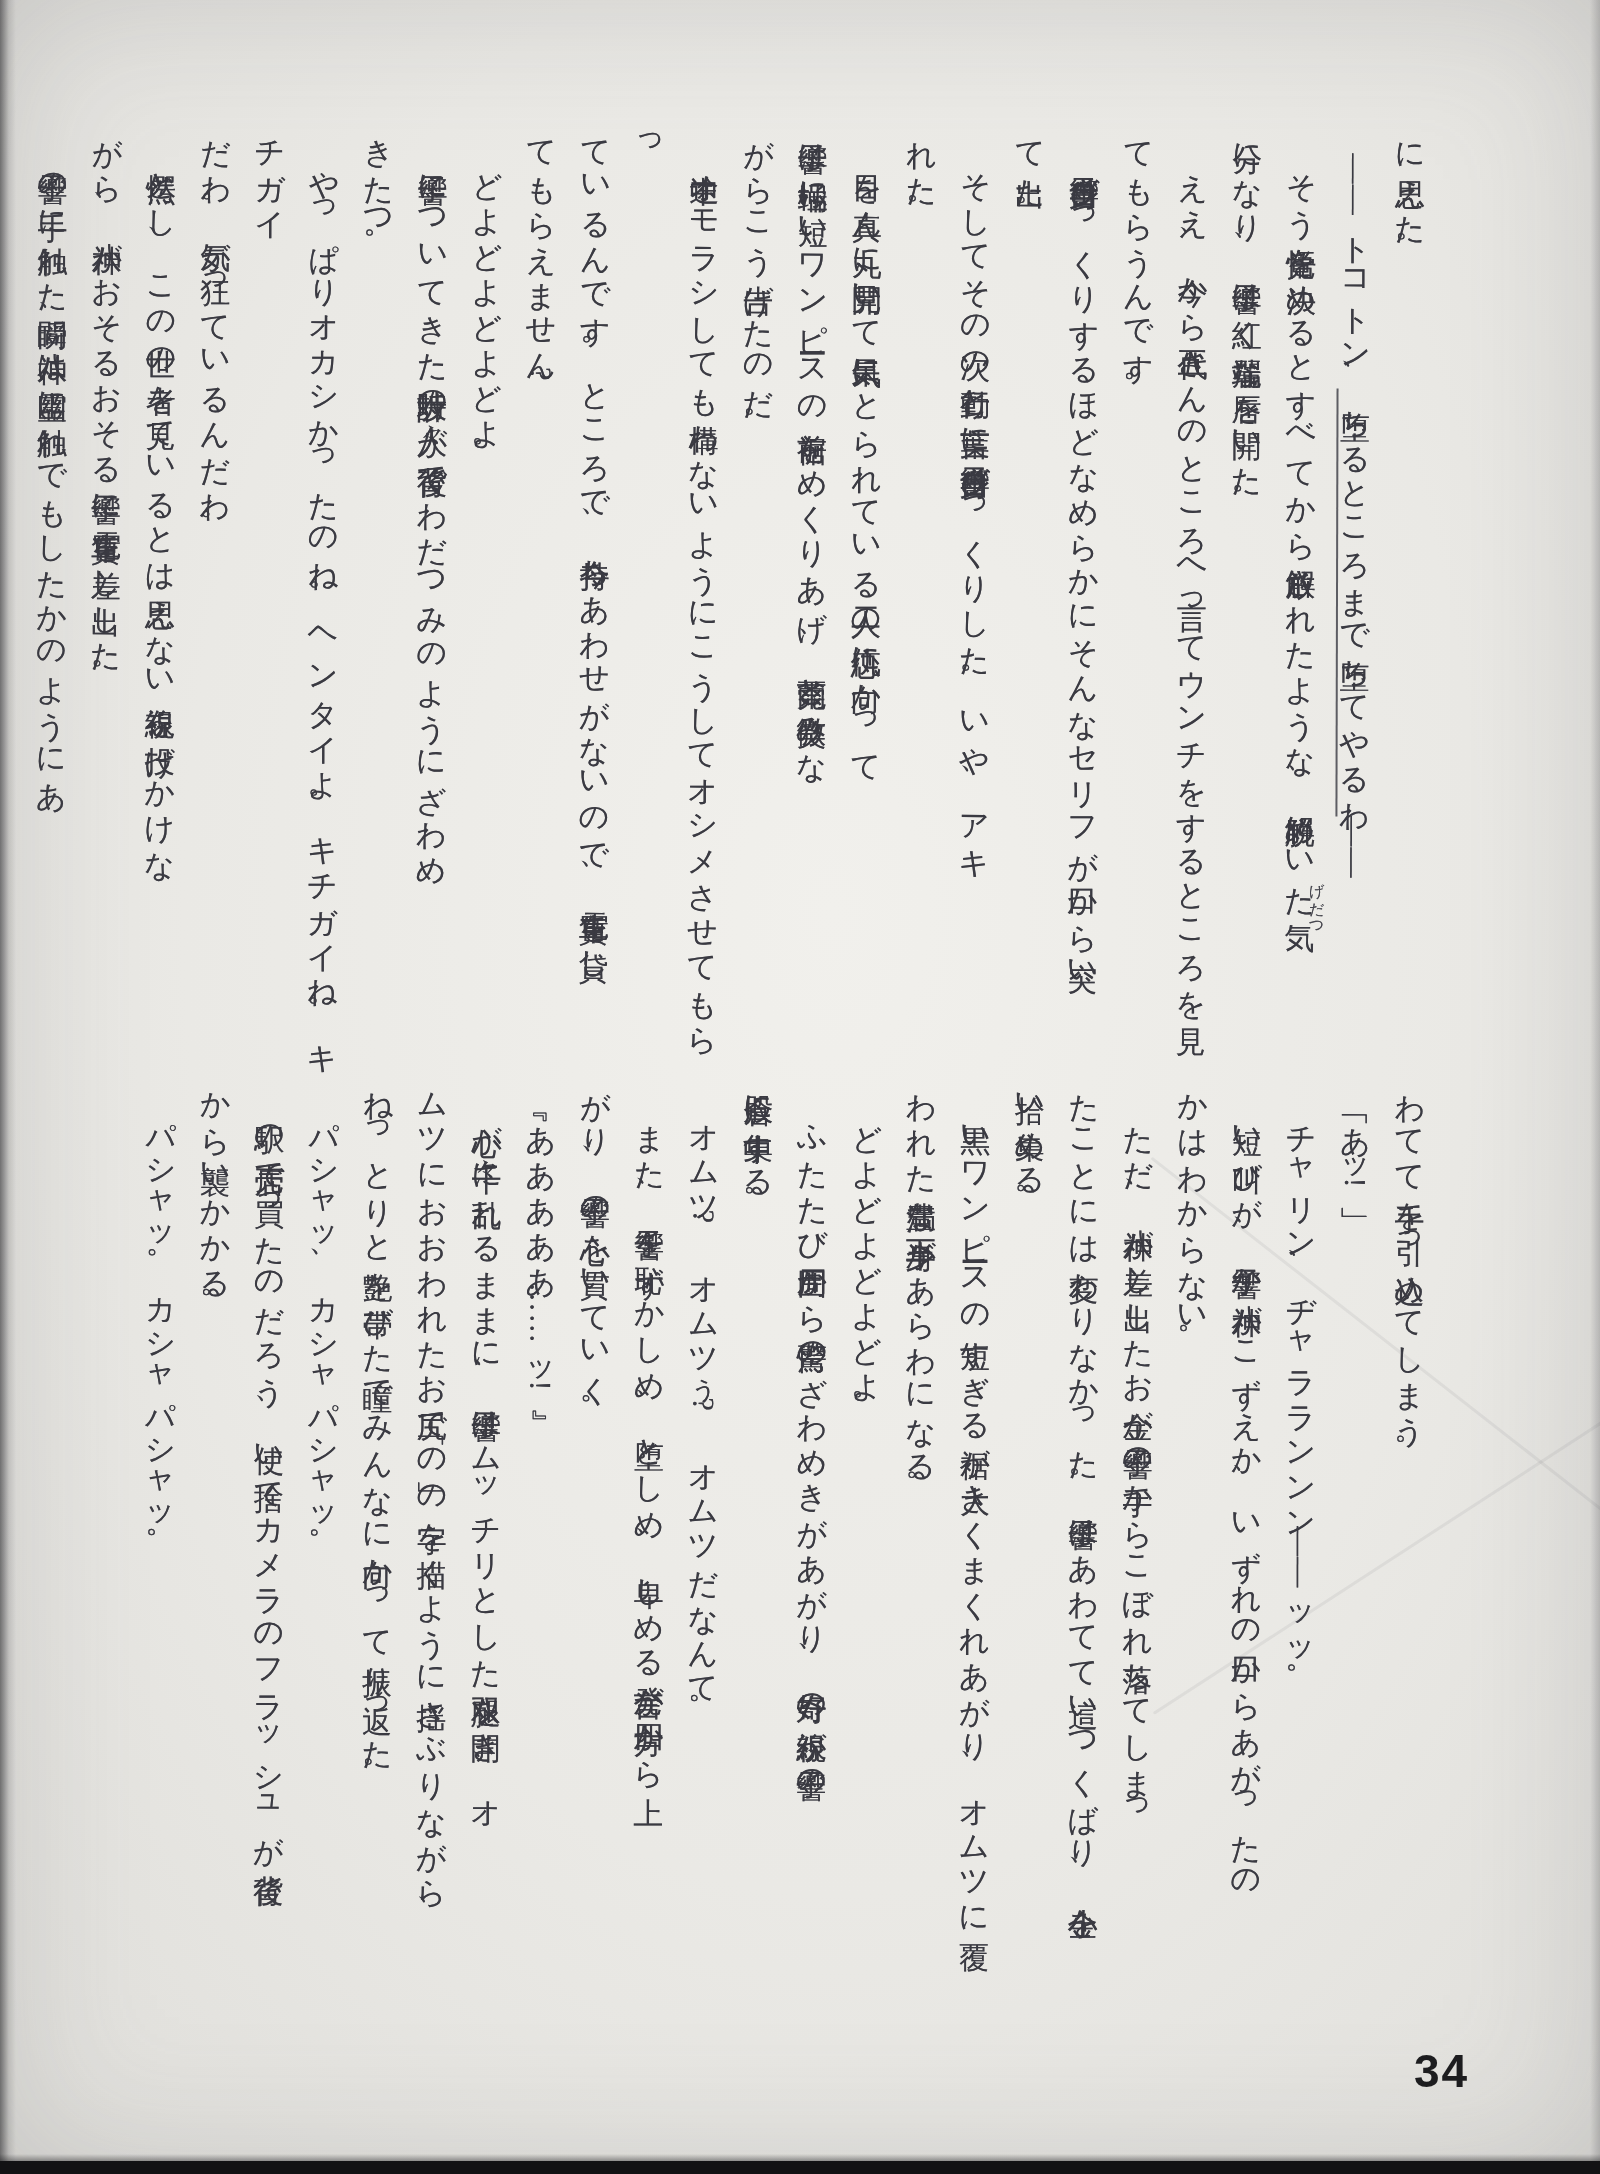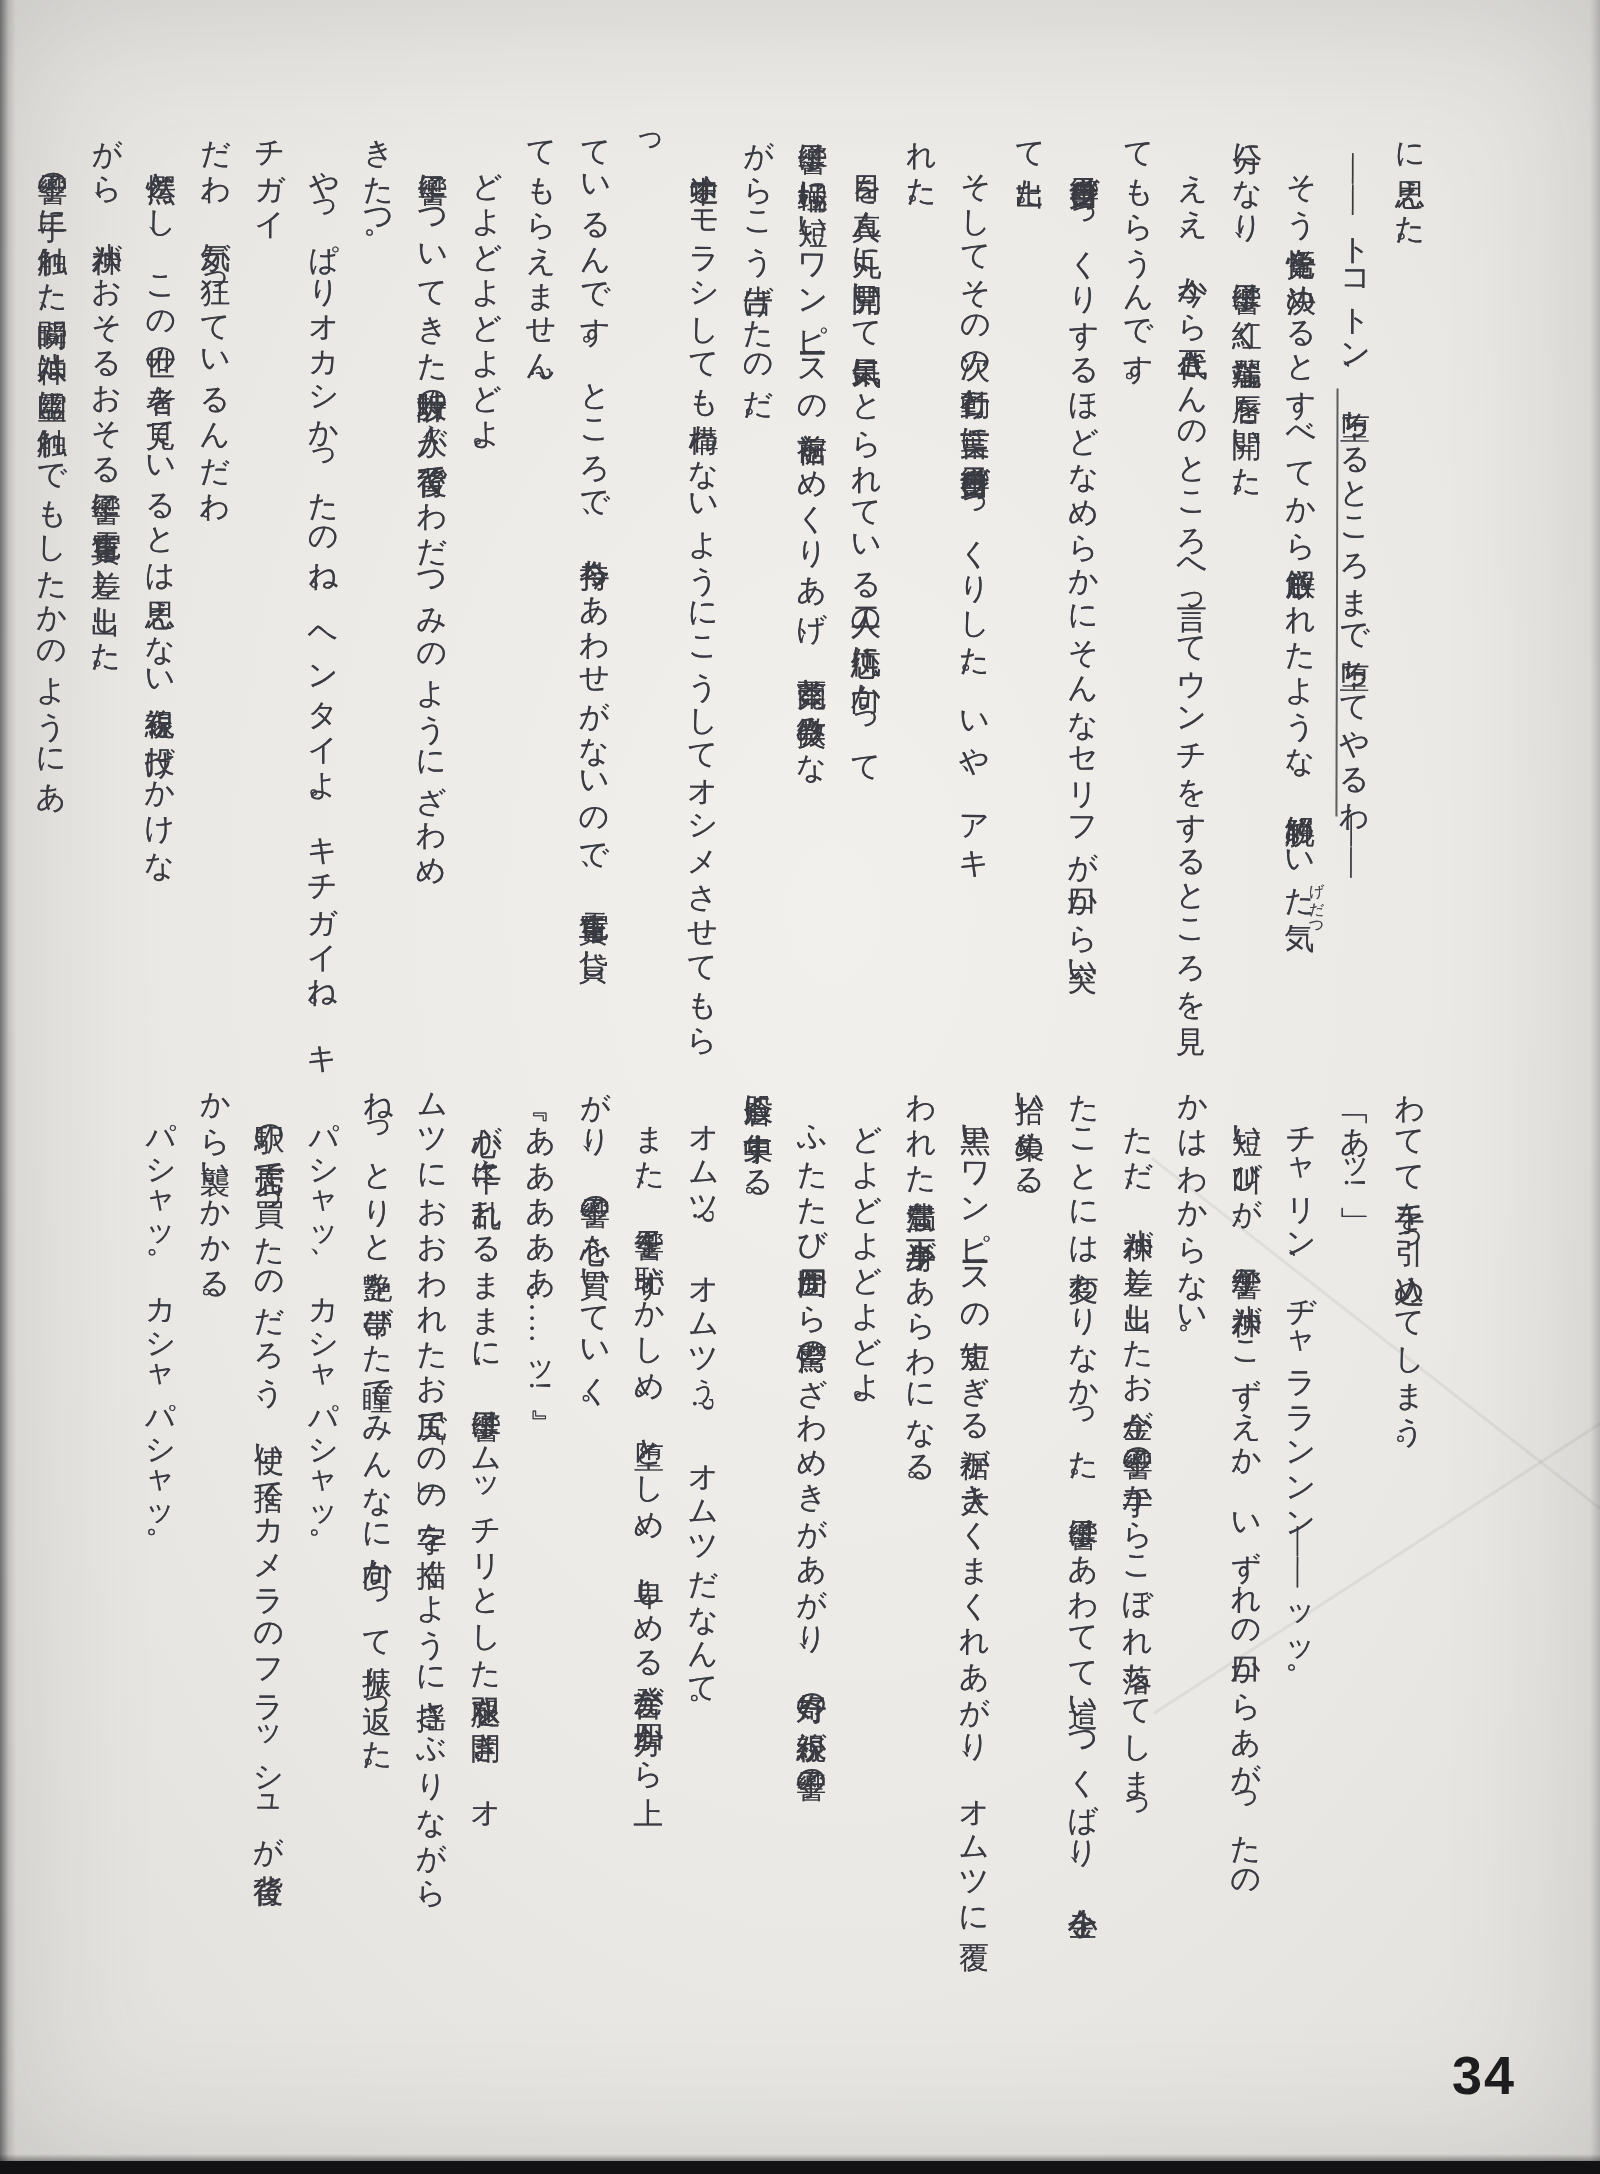--- a/index.html
+++ b/index.html
@@ -17,23 +17,23 @@
   .band-upper { top:120px;  right:164px; width:1316px; height:950px; transform:rotate(0.15deg); }
   .band-lower { top:1072px; right:164px; width:1316px; height:958px; transform:rotate(0.10deg); }
   .col { position:relative; }
   .col.ind { text-indent:32px; }
   .emph { border-left:2.5px solid rgba(58,58,66,0.8); padding-left:1px; }
   .furi {
     position:absolute; right:2px; font-size:15px; line-height:16.5px;
     letter-spacing:3px; color:#46464e; text-indent:0;
   }
   .pagenum {
-    position:absolute; left:1452px; top:2044px;
+    position:absolute; left:1414px; top:2044px;
     font-family:"Liberation Sans","DejaVu Sans",sans-serif;
-    font-weight:700; font-size:54px; letter-spacing:2px; color:#1d1d1f;
+    font-weight:700; font-size:46px; letter-spacing:2px; color:#1d1d1f;
   }
   .edge-left   { position:absolute; left:0; top:0; bottom:0; width:16px;
                  background:linear-gradient(to right, rgba(28,28,32,0.55), rgba(28,28,32,0.12) 55%, rgba(28,28,32,0)); }
   .edge-right  { position:absolute; right:0; top:0; bottom:0; width:10px;
                  background:linear-gradient(to left, rgba(60,60,65,0.22), rgba(60,60,65,0)); }
   .edge-bottom { position:absolute; left:0; right:0; bottom:0; height:13px; background:#121214; }
   .edge-bottom::before { content:""; position:absolute; left:0; right:0; top:-7px; height:7px;
                  background:linear-gradient(to bottom, rgba(18,18,20,0), rgba(18,18,20,0.38)); }
   .crease-a, .crease-b { position:absolute; background:rgba(110,110,116,0.10); border-radius:2px; }
   .crease-a { right:-70px; top:1335px; width:580px; height:3px; transform:rotate(38deg); }

